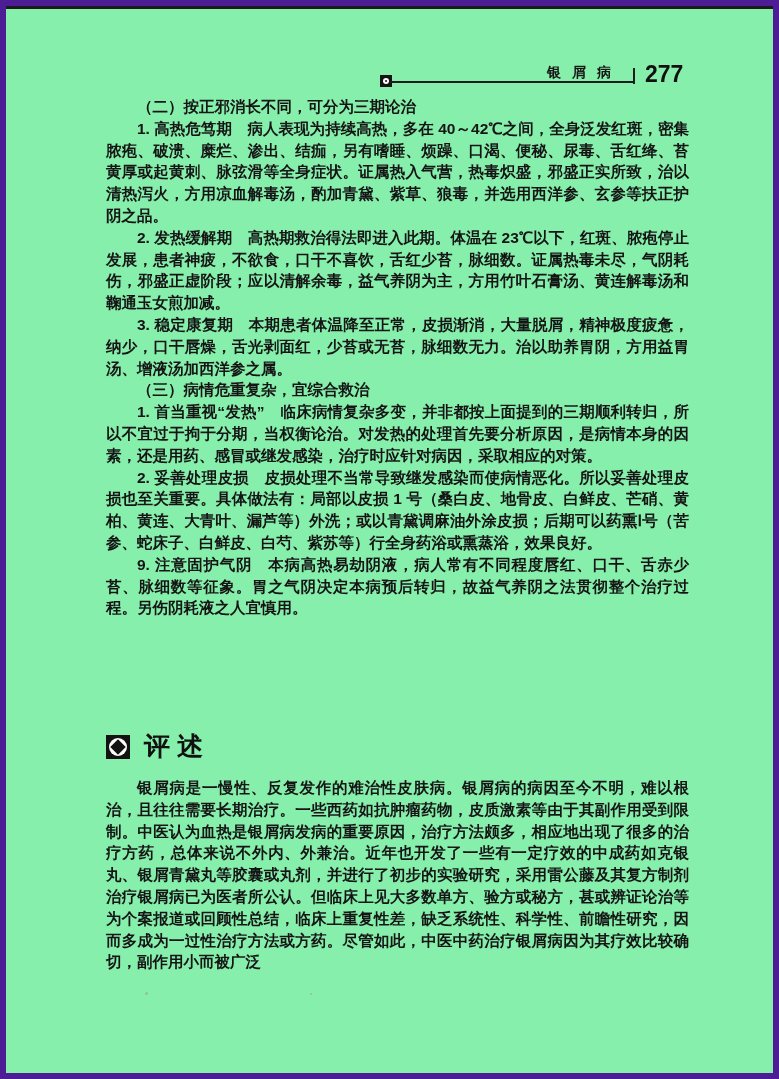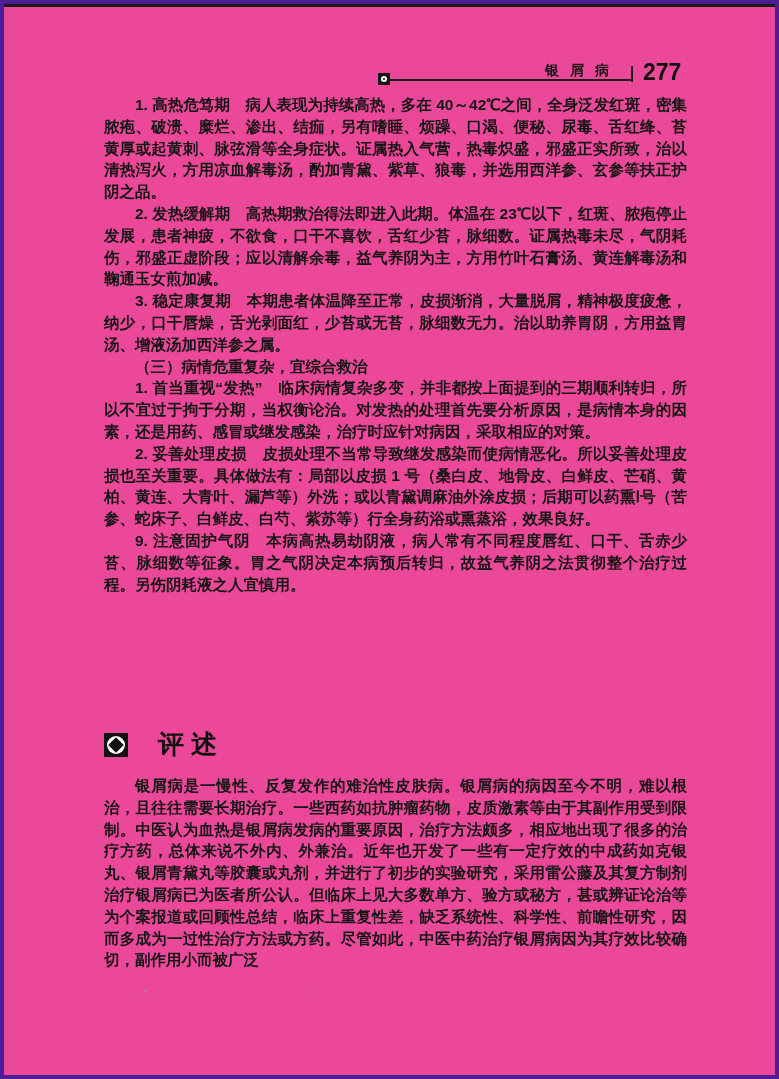--- a/index.html
+++ b/index.html
@@ -1,19 +1,19 @@
 <!DOCTYPE html>
 <html><head>
 <meta charset="utf-8">
 <style>
   html,body{margin:0;padding:0;background:#ffffff;}
   .page{
     position:relative;width:779px;height:1079px;margin:0 auto;
-    background:#ec4899;overflow:hidden;box-sizing:border-box;
-    border:4px solid #4c1d95;
+    background:#86efac;overflow:hidden;box-sizing:border-box;
+    border:6px solid #4c1d95;
     font-family:"Liberation Sans",sans-serif;
   }
   .top-edge{position:absolute;top:0;left:0;width:779px;height:3px;background:#1b1b1b;}
 
   
   .hdr-ornament{position:absolute;left:374px;top:69px;width:12px;height:12px;background:#141414;}
   .hdr-ornament::after{content:"";position:absolute;left:3px;top:3px;width:6px;height:6px;background:#fcfcfb;border-radius:50%;}
   .hdr-ornament::before{content:"";position:absolute;left:5px;top:5px;width:2px;height:2px;background:#141414;border-radius:50%;z-index:1;}
   .hdr-rule{position:absolute;left:384px;top:75px;width:243px;height:2px;background:#1d1d1d;}
   .hdr-title{
@@ -35,21 +35,21 @@
   .sub-heading{
     margin:0;text-indent:2em;font-size:15.5px;line-height:21.8px;
     font-weight:700;color:#111;
   }
 
   
   .review-head{position:absolute;left:100px;top:723px;display:flex;align-items:center;}
   .mark-icon{position:relative;width:24px;height:24px;background:#121212;flex:0 0 auto;}
   .mark-icon .circle{position:absolute;left:3px;top:3px;width:18px;height:18px;background:#fcfcfb;border-radius:50%;}
   .mark-icon .diamond{position:absolute;left:50%;top:50%;width:11px;height:11px;background:#121212;transform:translate(-50%,-50%) rotate(45deg);}
-  .review-title{margin-left:30px;font-size:26px;font-weight:bold;color:#111;letter-spacing:7px;}
+  .review-title{margin-left:14px;font-size:26px;font-weight:bold;color:#111;letter-spacing:7px;}
 
   .commentary{position:absolute;left:100px;top:771px;width:583px;}
 
   .speck{position:absolute;background:#9a9a97;border-radius:50%;opacity:.55;}
   .speck.a{left:139px;top:986px;width:3px;height:3px;}
   .speck.b{left:304px;top:987px;width:2px;height:2px;}
 </style>
 </head>
 <body>
 
@@ -59,20 +59,21 @@
 
   <div>
     <div class="hdr-ornament"></div>
     <div class="hdr-rule"></div>
     <div class="hdr-title">银屑病</div>
     <div class="hdr-tick"></div>
     <div class="hdr-page">277</div>
   </div>
 
   <div class="main-text">
+    <p class="sub-heading">（二）按正邪消长不同，可分为三期论治</p>
     <p>1. 高热危笃期　病人表现为持续高热，多在 40～42℃之间，全身泛发红斑，密集脓疱、破溃、糜烂、渗出、结痂，另有嗜睡、烦躁、口渴、便秘、尿毒、舌红绛、苔黄厚或起黄刺、脉弦滑等全身症状。证属热入气营，热毒炽盛，邪盛正实所致，治以清热泻火，方用凉血解毒汤，酌加青黛、紫草、狼毒，并选用西洋参、玄参等扶正护阴之品。</p>
     <p>2. 发热缓解期　高热期救治得法即进入此期。体温在 23℃以下，红斑、脓疱停止发展，患者神疲，不欲食，口干不喜饮，舌红少苔，脉细数。证属热毒未尽，气阴耗伤，邪盛正虚阶段；应以清解余毒，益气养阴为主，方用竹叶石膏汤、黄连解毒汤和鞠通玉女煎加减。</p>
     <p>3. 稳定康复期　本期患者体温降至正常，皮损渐消，大量脱屑，精神极度疲惫，纳少，口干唇燥，舌光剥面红，少苔或无苔，脉细数无力。治以助养胃阴，方用益胃汤、增液汤加西洋参之属。</p>
     <p class="sub-heading">（三）病情危重复杂，宜综合救治</p>
     <p>1. 首当重视“发热”　临床病情复杂多变，并非都按上面提到的三期顺利转归，所以不宜过于拘于分期，当权衡论治。对发热的处理首先要分析原因，是病情本身的因素，还是用药、感冒或继发感染，治疗时应针对病因，采取相应的对策。</p>
     <p>2. 妥善处理皮损　皮损处理不当常导致继发感染而使病情恶化。所以妥善处理皮损也至关重要。具体做法有：局部以皮损 1 号（桑白皮、地骨皮、白鲜皮、芒硝、黄柏、黄连、大青叶、漏芦等）外洗；或以青黛调麻油外涂皮损；后期可以药熏Ⅰ号（苦参、蛇床子、白鲜皮、白芍、紫苏等）行全身药浴或熏蒸浴，效果良好。</p>
     <p>9. 注意固护气阴　本病高热易劫阴液，病人常有不同程度唇红、口干、舌赤少苔、脉细数等征象。胃之气阴决定本病预后转归，故益气养阴之法贯彻整个治疗过程。另伤阴耗液之人宜慎用。</p>
   </div>
 
   <div class="review-head">

